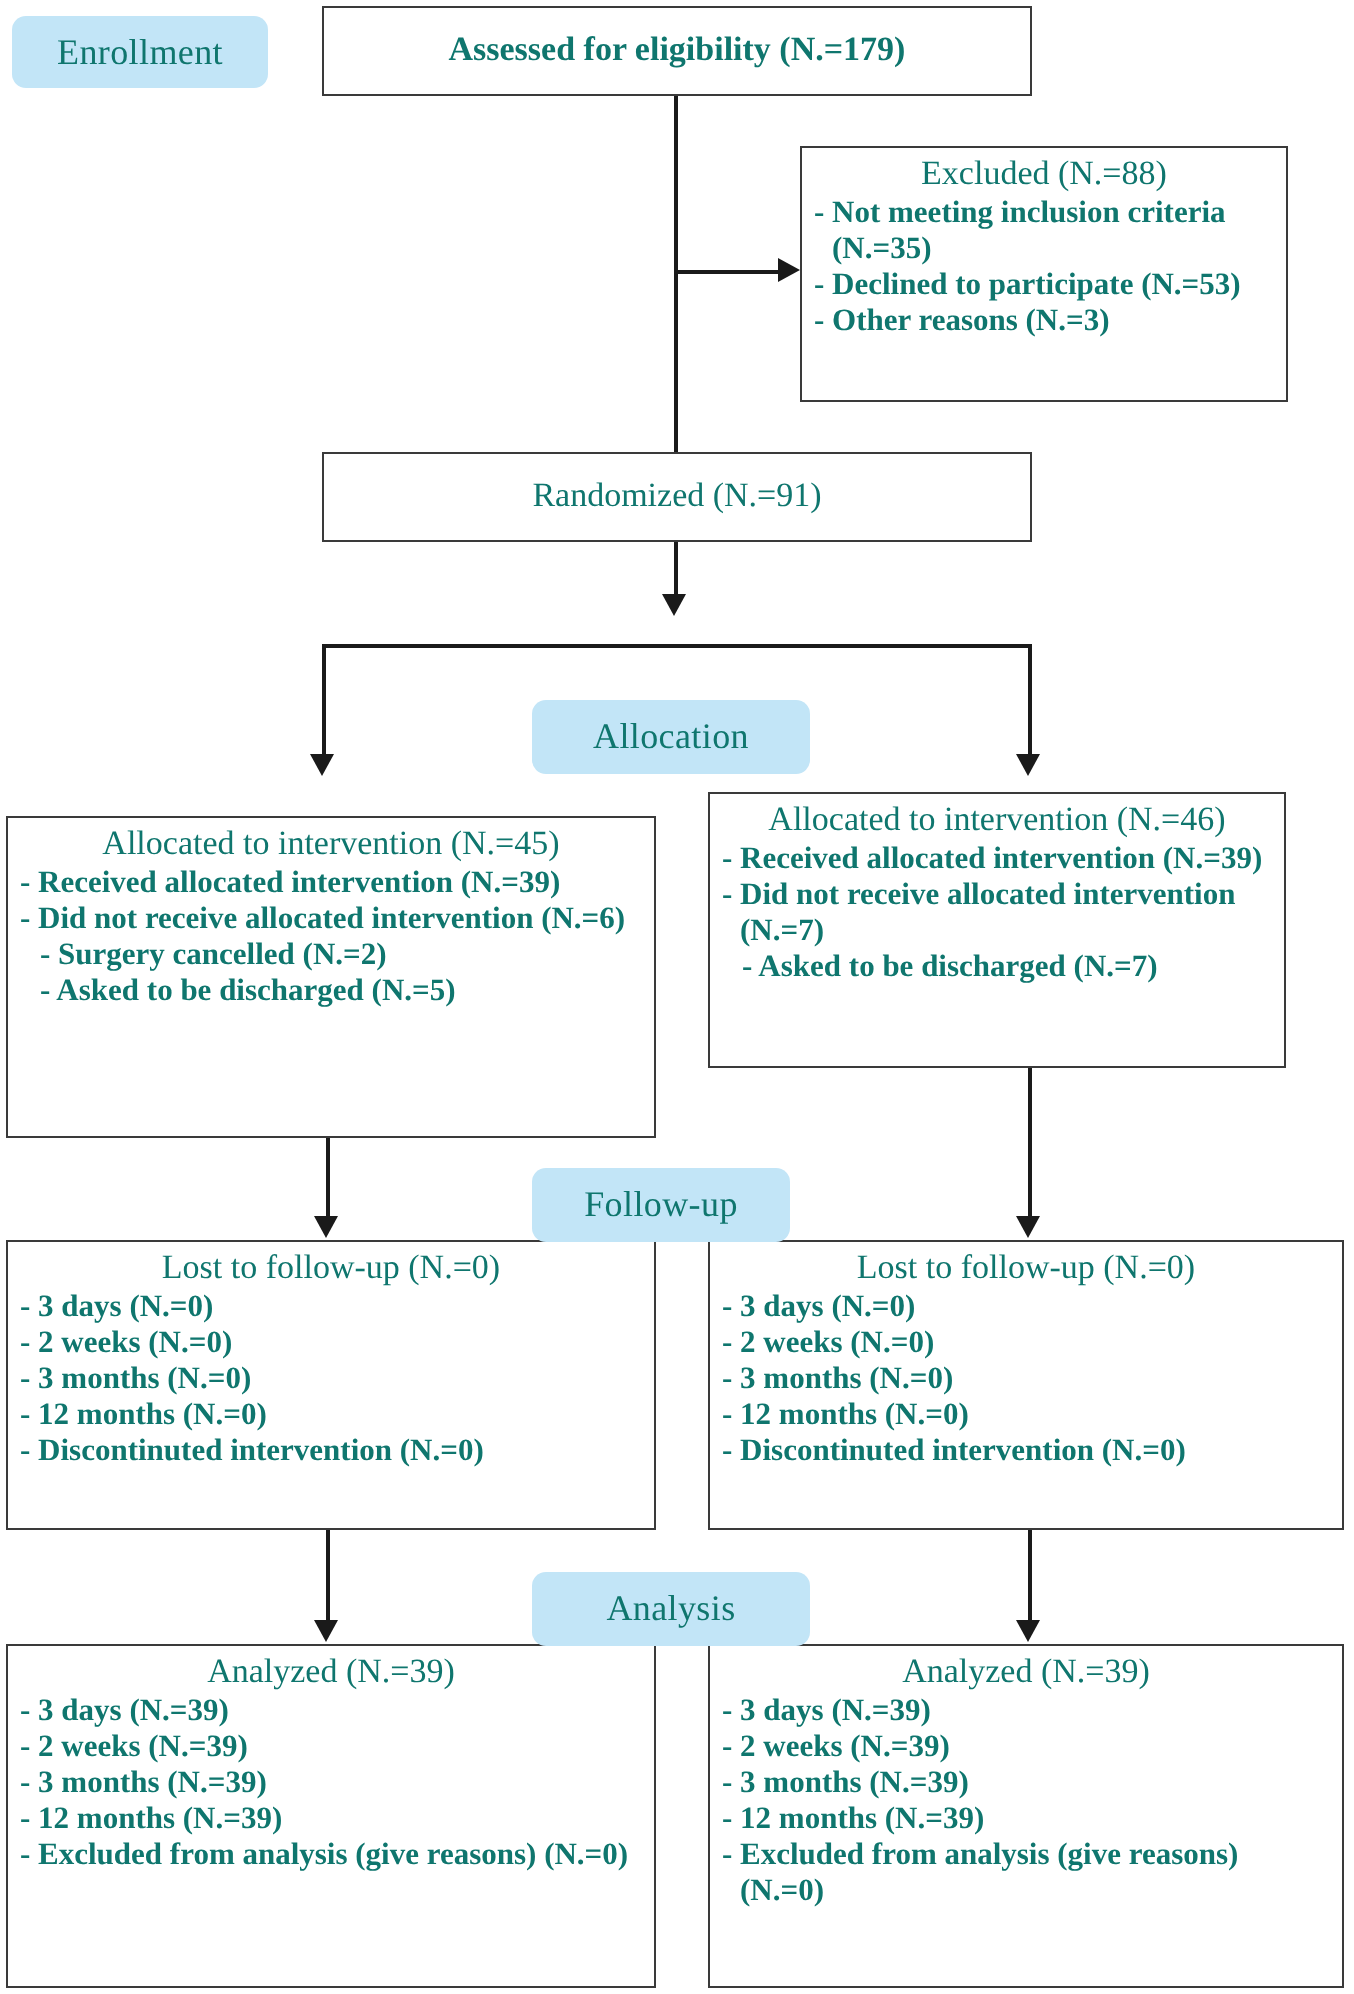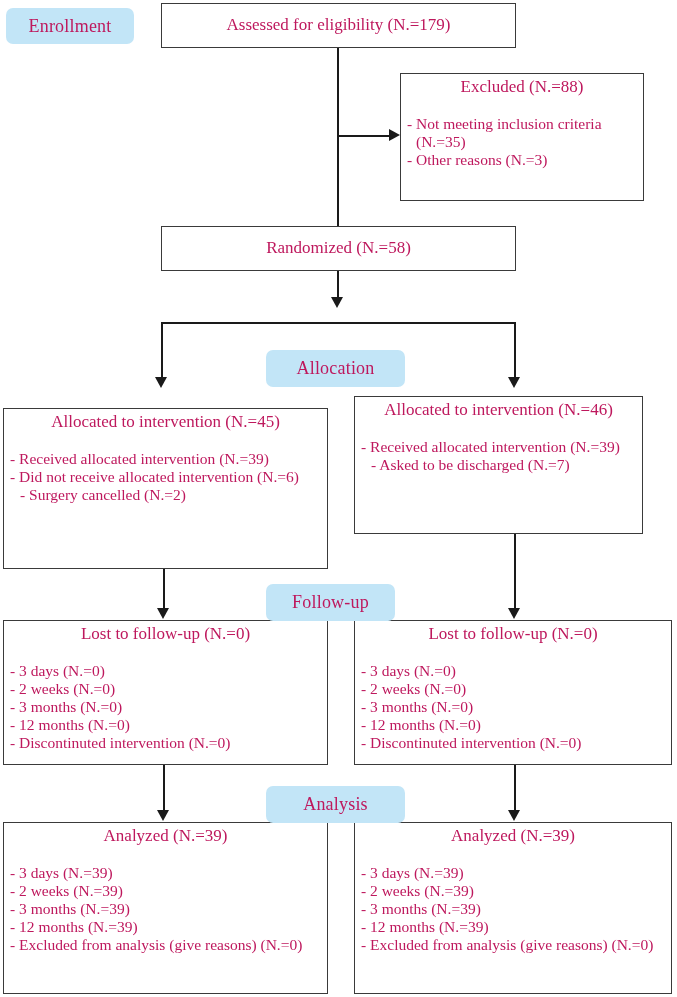--- a/index.html
+++ b/index.html
@@ -7,41 +7,42 @@
     margin: 0;
     padding: 0;
     background: #ffffff;
   }
   #diagram {
     position: relative;
     width: 677px;
     height: 997px;
     background: #ffffff;
     font-family: "Liberation Serif", "DejaVu Serif", serif;
-    color: #be185d;
+    color: #0f766e;
     overflow: hidden;
   }
   .box {
     position: absolute;
     box-sizing: border-box;
     border: 1.5px solid #3a3a3a;
     background: #ffffff;
     padding: 3px 6px 4px 6px;
   }
   .box .title {
     display: block;
     text-align: center;
     font-size: 17px;
     line-height: 1.18;
     white-space: nowrap;
   }
   .box ul {
     list-style: none;
-    margin: 18px 0 0 0;
+    margin: 1px 0 0 0;
     padding: 0;
+    font-weight: bold;
   }
   .box ul li {
     font-size: 15.5px;
     line-height: 1.16;
     text-indent: -9px;
     padding-left: 9px;
     margin: 0 0 0 0;
   }
   .box ul li.sub {
     padding-left: 19px;
@@ -122,49 +123,52 @@
 
   <div class="vline" style="left:514px; top:534px; height:75px;"></div>
   <div class="arrow-down" style="left:508px; top:608px;"></div>
 
   <div class="vline" style="left:163px; top:765px; height:46px;"></div>
   <div class="arrow-down" style="left:157px; top:810px;"></div>
 
   <div class="vline" style="left:514px; top:765px; height:46px;"></div>
   <div class="arrow-down" style="left:508px; top:810px;"></div>
 
-  <div class="box" style="left:161px; top:3px; width:355px; height:45px; display:flex; align-items:center; justify-content:center;">
+  <div class="box" style="left:161px; top:3px; width:355px; height:45px; display:flex; align-items:center; justify-content:center;font-weight:bold;">
     <span class="title">Assessed for eligibility (N.=179)</span>
   </div>
 
   <div class="box" style="left:400px; top:73px; width:244px; height:128px;">
     <span class="title">Excluded (N.=88)</span>
     <ul>
       <li>- Not meeting inclusion criteria (N.=35)</li>
+      <li>- Declined to participate (N.=53)</li>
       <li>- Other reasons (N.=3)</li>
     </ul>
   </div>
 
   <div class="box" style="left:161px; top:226px; width:355px; height:45px; display:flex; align-items:center; justify-content:center;">
-    <span class="title">Randomized (N.=58)</span>
+    <span class="title">Randomized (N.=91)</span>
   </div>
 
   <div class="box" style="left:3px; top:408px; width:325px; height:161px;">
     <span class="title">Allocated to intervention (N.=45)</span>
     <ul>
       <li>- Received allocated intervention (N.=39)</li>
       <li>- Did not receive allocated intervention (N.=6)</li>
       <li class="sub">- Surgery cancelled (N.=2)</li>
+      <li class="sub">- Asked to be discharged (N.=5)</li>
     </ul>
   </div>
 
   <div class="box" style="left:354px; top:396px; width:289px; height:138px;">
     <span class="title">Allocated to intervention (N.=46)</span>
     <ul>
       <li>- Received allocated intervention (N.=39)</li>
+      <li>- Did not receive allocated intervention (N.=7)</li>
       <li class="sub">- Asked to be discharged (N.=7)</li>
     </ul>
   </div>
 
   <div class="box" style="left:3px; top:620px; width:325px; height:145px;">
     <span class="title">Lost to follow-up (N.=0)</span>
     <ul>
       <li>- 3 days (N.=0)</li>
       <li>- 2 weeks (N.=0)</li>
       <li>- 3 months (N.=0)</li>

